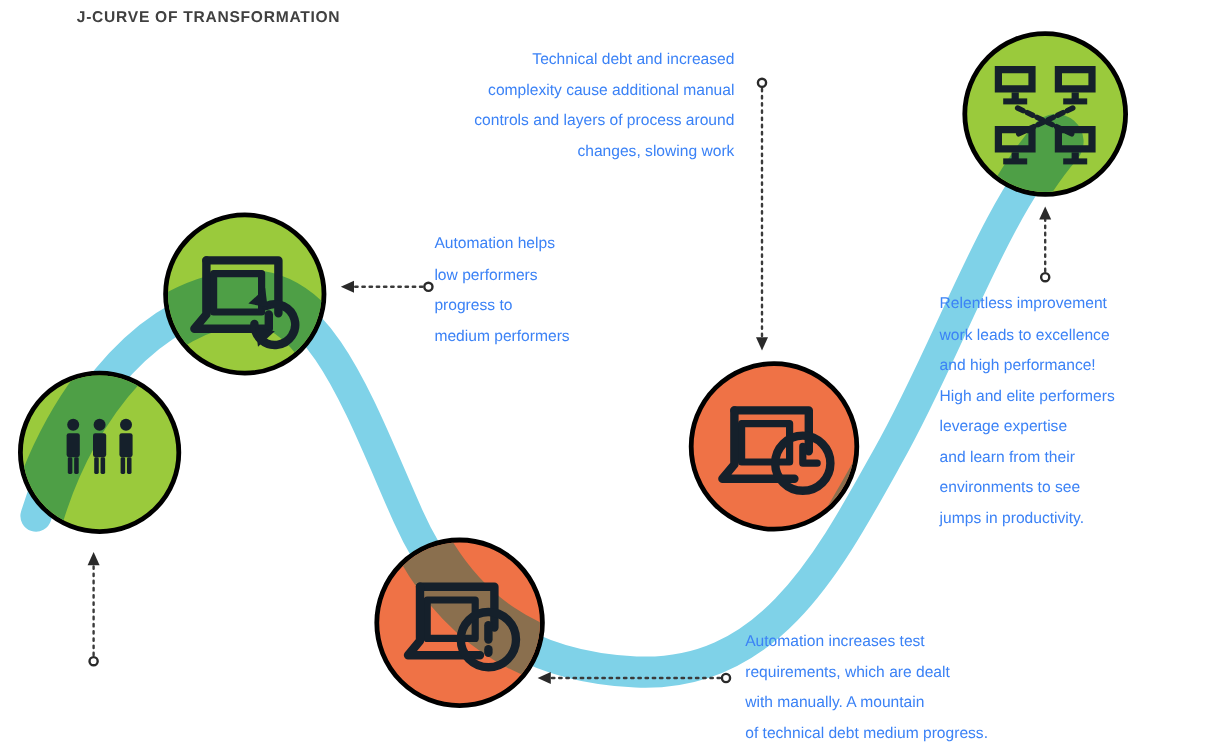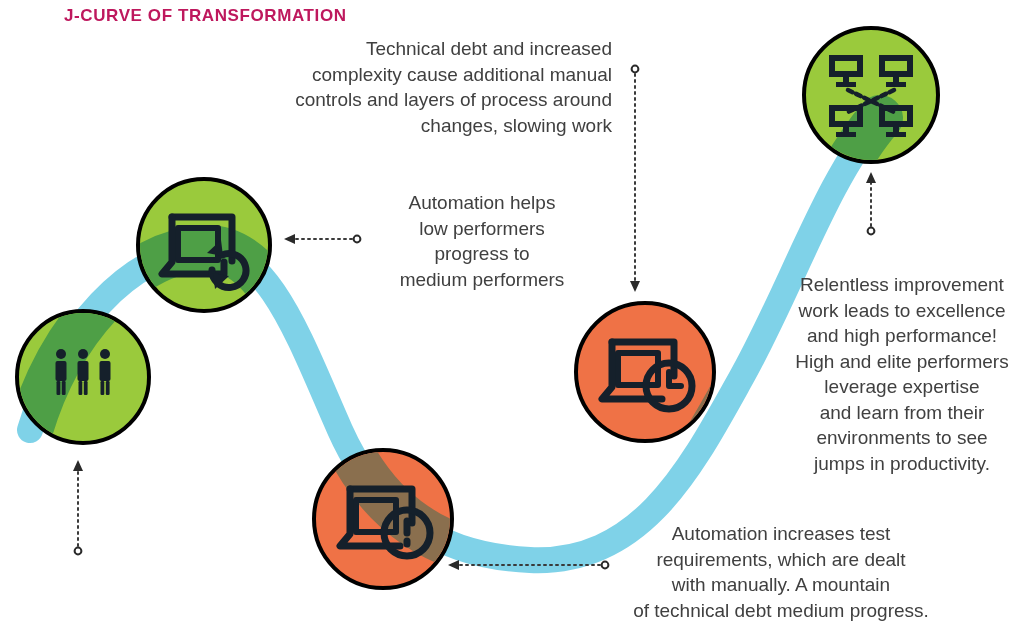--- a/index.html
+++ b/index.html
@@ -2,38 +2,38 @@
 <html><head>
 <meta charset="utf-8">
 <style>
   html,body{margin:0;padding:0;background:#ffffff;}
   body{width:1024px;height:628px;overflow:hidden;
        font-family:"Liberation Sans","DejaVu Sans",sans-serif;}
   #stage{position:relative;width:1024px;height:628px;background:#fff;}
 
   #title{
     position:absolute; left:64px; top:6px;
-    font-size:17px; font-weight:bold; letter-spacing:0.6px;
-    color:#be185d;
+    font-size:13px; font-weight:bold; letter-spacing:0.6px;
+    color:#404040;
   }
 
   svg.layer{position:absolute;left:0;top:0;width:1024px;height:628px;}
   #curve-layer{z-index:1;}
   #node-layer{z-index:3;}
   #anno-layer{z-index:4;}
 
   .note{
     position:absolute; z-index:5;
-    color:#404040;
-    font-size:19px;
+    color:#3b82f6;
+    font-size:13px;
     line-height:25.5px;
     white-space:pre-line;
   }
   .note.right{text-align:right;}
-  .note.left{text-align:center;}
+  .note.left{text-align:left;}
 </style>
 </head>
 <body>
 
 <div id="stage">
 
   <div id="title">J-CURVE OF TRANSFORMATION</div>
 
   <svg class="layer" id="curve-layer" viewBox="0 0 1024 628">
     <defs>
@@ -208,21 +208,21 @@
   <div class="note right" style="left:260px; top:36px; width:352px;">Technical debt and increased
 complexity cause additional manual
 controls and layers of process around
 changes, slowing work</div>
 
   <div class="note left" style="left:362px; top:190px; width:240px;">Automation helps
 low performers
 progress to
 medium performers</div>
 
-  <div class="note left" style="left:783px; top:240px; width:238px;margin-top:32px;">Relentless improvement
+  <div class="note left" style="left:783px; top:240px; width:238px;">Relentless improvement
 work leads to excellence
 and high performance!
 High and elite performers
 leverage expertise
 and learn from their
 environments to see
 jumps in productivity.</div>
 
 
   <div class="note left" style="left:621px; top:521px; width:320px;">Automation increases test

